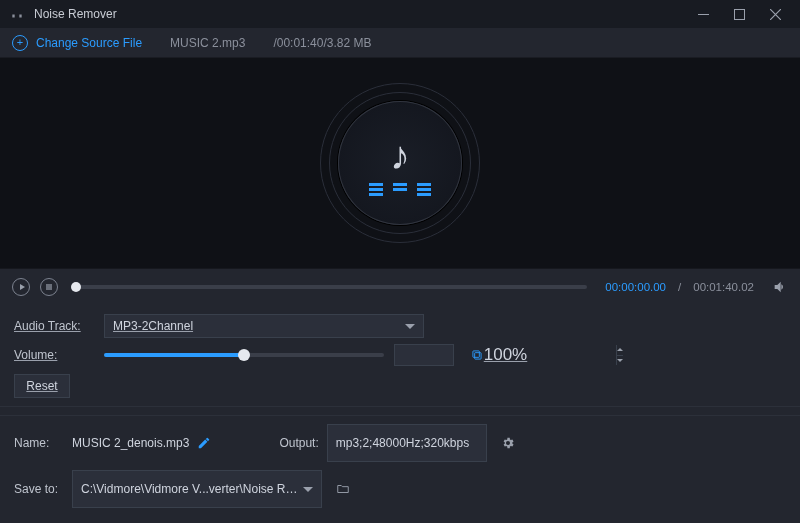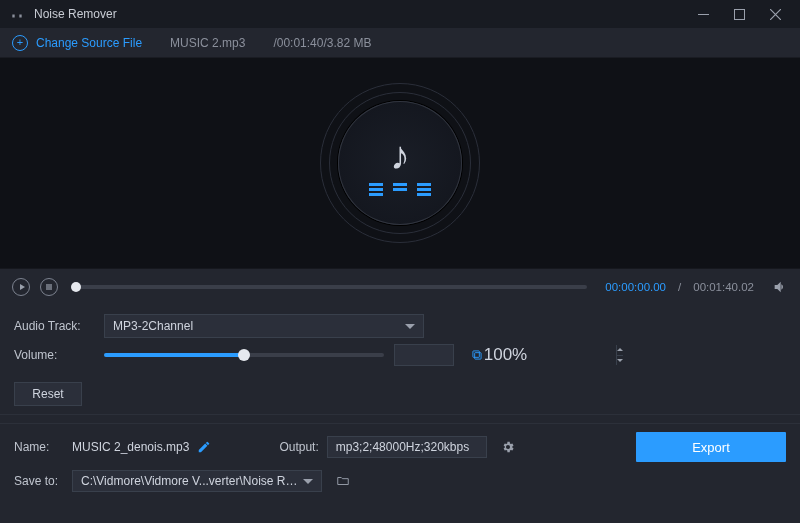--- a/index.html
+++ b/index.html
@@ -32,21 +32,21 @@
   .playrow { height: 36px; display:flex; align-items:center; gap:10px; padding: 0 12px; border-top:1px solid rgba(0,0,0,0.35); background:#23262f; }
   .circle-btn { width:18px; height:18px; border:1.5px solid #7c828f; border-radius:50%; display:flex; align-items:center; justify-content:center; cursor:pointer; }
   .tri { width:0; height:0; border-left:5px solid #9aa0ac; border-top:3px solid transparent; border-bottom:3px solid transparent; margin-left:2px; }
   .sq { width:6px; height:6px; background:#6a6f7a; }
   .seek { flex:1; height:4px; background:#3a3e49; border-radius:2px; position:relative; margin: 0 8px; }
   .seek-thumb { position:absolute; left:0; top:50%; width:10px; height:10px; background:#e6e9ef; border-radius:50%; transform:translate(-50%,-50%); }
   .timecodes { display:flex; gap:12px; font-size:11.5px; }
   .tc-blue { color:#2b9cff; }
   .tc-sep { color:#8b909c; }
   
-  .controls { padding: 10px 14px 8px 14px; display:flex; flex-direction:column; gap:6px; }
+  .controls { padding: 10px 14px 8px 14px; display:flex; flex-direction:column; gap:6px;text-decoration:underline; }
   .row { display:flex; align-items:center; gap:10px; }
   .label { width: 80px; color:#bfc4ce; }
   .select { flex: 0 0 320px; height: 24px; background:#2b2f3a; border:1px solid #39404c; display:flex; align-items:center; padding:0 8px; color:#cfd4de; justify-content:space-between;}
   .caret { width:0;height:0;border-left:5px solid transparent;border-right:5px solid transparent;border-top:5px solid #9aa0ac; }
   .highlight-box { border:2px solid #e6177a; padding:4px 6px; display:inline-flex; align-items:center; gap:8px; }
   .chk { width:12px; height:12px; border:1.5px solid #9aa0ac; background:transparent; }
   .badge-icon { color:#2b9cff; display:inline-flex; }
   .arrow-ann { display:flex; align-items:center; margin-left:24px; }
   .arrow-line { width:60px; height:3px; background:#ff1f1f; }
   .arrow-head { width:0;height:0;border-right:12px solid #ff1f1f;border-top:6px solid transparent;border-bottom:6px solid transparent; }
@@ -55,26 +55,26 @@
   .slider-fill { position:absolute; left:0; top:50%; transform:translateY(-50%); height:4px; background:#2b9cff; border-radius:2px; }
   .slider-thumb { position:absolute; top:50%; width:12px; height:12px; background:#e6e9ef; border-radius:50%; transform:translate(-50%,-50%); }
   .numbox { width:60px; height:22px; background:#2b2f3a; border:1px solid #39404c; display:flex; }
   .numbox input { flex:1; background:transparent; border:none; color:#cfd4de; font-size:17px; text-align:center; outline:none; font-family:inherit; }
   .spin { width:14px; display:flex; flex-direction:column; border-left:1px solid #39404c; }
   .spin div { flex:1; display:flex; align-items:center; justify-content:center; }
   .spin .up { border-bottom:1px solid #39404c; }
   .spin-caret-up {width:0;height:0;border-left:3px solid transparent;border-right:3px solid transparent;border-bottom:3px solid #9aa0ac;}
   .spin-caret-dn {width:0;height:0;border-left:3px solid transparent;border-right:3px solid transparent;border-top:3px solid #9aa0ac;}
   .unit { color:#9aa0ac; }
-  .btn-reset { width:68px; height:24px; background:#2b2f3a; border:1px solid #39404c; color:#cfd4de; display:flex; align-items:center; justify-content:center; margin-top:10px; cursor:pointer;}
+  .btn-reset { width:56px; height:24px; background:#2b2f3a; border:1px solid #39404c; color:#cfd4de; display:flex; align-items:center; justify-content:center; margin-top:2px; cursor:pointer;}
   .hsep { height:1px; background:#2c303a; margin: 2px -14px 0 -14px; }
   
   .footer { padding: 8px 14px 10px 14px; display:flex; flex-direction:column; gap:8px; border-top:1px solid #2c303a; }
   .foot-row { display:flex; align-items:center; gap:8px; }
-  .readonly { height:22px; background:#2b2f3a; border:1px solid #39404c; display:flex; align-items:center; padding:0 8px; color:#cfd4de; }
+  .readonly { height:38px; background:#2b2f3a; border:1px solid #39404c; display:flex; align-items:center; padding:0 8px; color:#cfd4de; }
   .export-btn { margin-left:auto; width:150px; height:30px; background:#2b9cff; color:#fff; display:flex; align-items:center; justify-content:center; font-size:13px; cursor:pointer; border-radius:1px;}
   .icon { display:inline-flex; align-items:center; justify-content:center; }
   .pencil svg, .gear svg, .vol svg, .dup svg, .folder svg, .logo svg { width:14px; height:14px; }
   .vol svg { width:16px; height:16px; }
 </style>
 </head>
 <body>
 
 <div class="app">
 
@@ -217,23 +217,20 @@
       </span>
       <span style="margin-left:60px; color:#bfc4ce;text-align:right;">Output:</span>
       <div class="readonly" style="width:160px;">
         <span>mp3;2;48000Hz;320kbps</span>
       </div>
       <span class="icon gear" style="margin-left:6px;">
         <svg viewBox="0 0 24 24">
             <path fill="#9aa0ac" d="M19.4 13a7.8 7.8 0 0 0 .06-1 7.8 7.8 0 0 0-.06-1l2.11-1.65-2-3.46-2.49 1a7.6 7.6 0 0 0-1.73-1L15 3h-4l-.29 2.89a7.6 7.6 0 0 0-1.73 1l-2.49-1-2 3.46L6.6 11a7.8 7.8 0 0 0-.06 1 7.8 7.8 0 0 0 .06 1l-2.11 1.65 2 3.46 2.49-1a7.6 7.6 0 0 0 1.73 1L11 21h4l.29-2.89a7.6 7.6 0 0 0 1.73-1l2.49 1 2-3.46zM12 15.5A3.5 3.5 0 1 1 15.5 12 3.5 3.5 0 0 1 12 15.5z"></path>
           </svg>
       </span>
-      <div class="export-btn">
-        <span>Export</span>
-      </div>
     </div>
     <div class="foot-row">
       <span style="width:50px; color:#bfc4ce;">Save to:</span>
       <div class="readonly" style="width:250px; justify-content:space-between;">
         <span style="overflow:hidden; text-overflow:ellipsis; white-space:nowrap;">C:\Vidmore\Vidmore V...verter\Noise Remover</span>
         <span class="caret"></span>
       </div>
       <span class="icon folder" style="margin-left:6px;">
         <svg viewBox="0 0 24 24">
             <path fill="none" stroke="#9aa0ac" stroke-width="1.6" d="M3 6h6l2 2h10v10H3z"></path>

